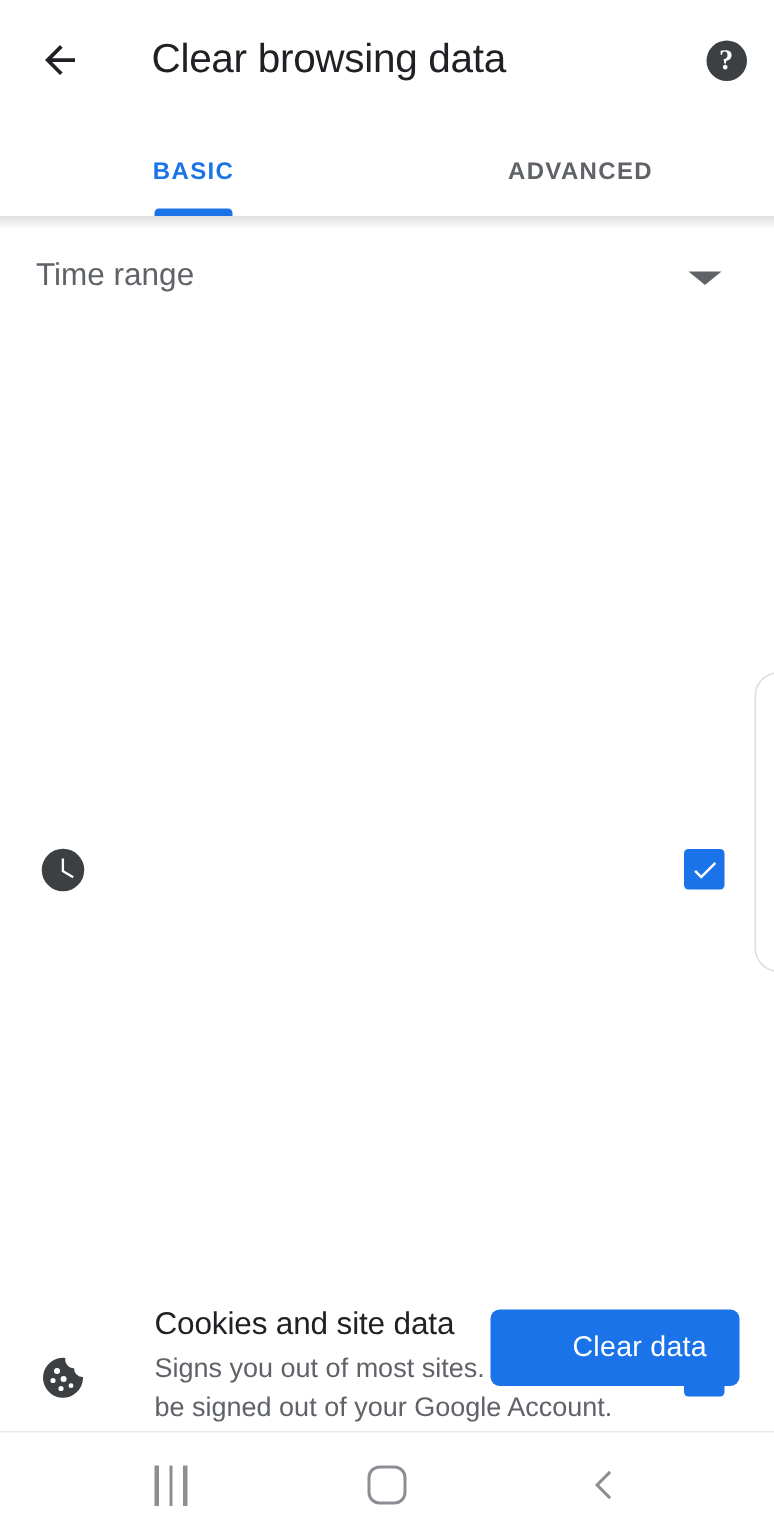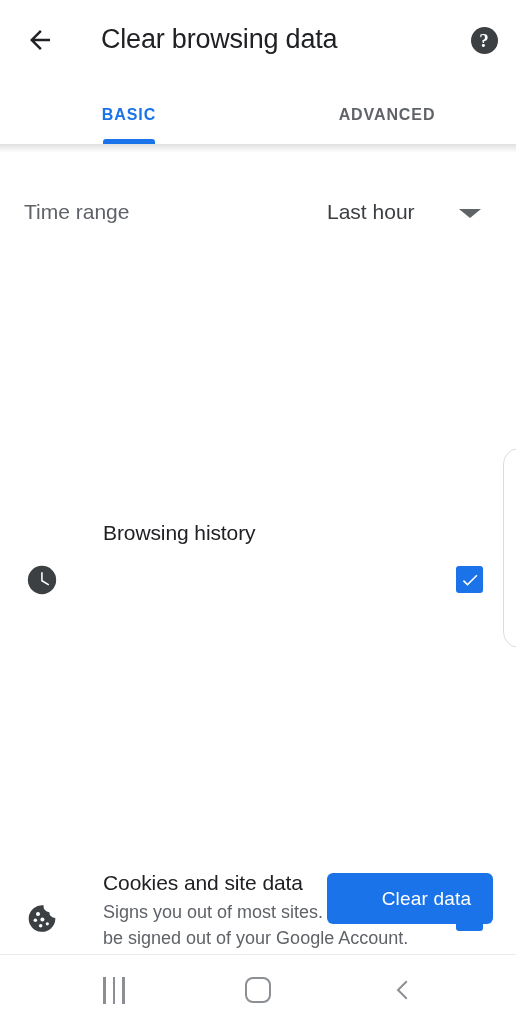--- a/index.html
+++ b/index.html
@@ -48,21 +48,21 @@
     position:absolute; left:103px; top:139px; width:52px; height:5px;
     background:#1a73e8; border-radius:3px 3px 0 0;
   }
   .tab-shadow {
     position:absolute; left:0; top:144px; width:516px; height:9px;
     background:linear-gradient(to bottom, rgba(60,64,67,0.16), rgba(60,64,67,0.0));
   }
 
   
   .timerange-row {
-    position:absolute; left:0; top:168px; width:516px; height:88px; cursor:pointer;padding-left:32px;
+    position:absolute; left:0; top:140px; width:516px; height:88px; cursor:pointer;padding-left:32px;
   }
   .timerange-label {
     position:absolute; left:24px; top:30px;
     font-size:21px; color:#5f6368; line-height:28px;
   }
   .timerange-value {
     position:absolute; left:327px; top:30px;
     font-size:21px; color:#3c4043; line-height:28px;
   }
   .timerange-caret {
@@ -158,33 +158,31 @@
     </div>
     <div class="tab" id="tab-basic">
       <span class="tab-label">BASIC</span>
     </div>
   </div>
   <div class="tab-indicator"></div>
   <div class="tab-shadow"></div>
 
   <div class="timerange-row">
     <div class="timerange-label">Time range</div>
-    <div class="timerange-value">Last hour</div>
     <div class="timerange-caret"></div>
   </div>
 
   <div class="option-row" id="row-history">
     <div class="opt-icon">
       <svg width="34" height="34" viewBox="0 0 24 24">
         <circle cx="12" cy="12" r="10" fill="#3c4043"></circle>
         <path d="M12.5 6.6h-1.1v6.2l5.1 3.1.6-.95-4.6-2.75z" fill="#ffffff"></path>
       </svg>
     </div>
     <div class="opt-text">
-      <div class="opt-title">Browsing history</div>
     </div>
     <div class="checkbox">
       <svg width="20" height="20" viewBox="0 0 24 24">
         <path d="M9 16.2 4.8 12l-1.4 1.4L9 19 21 7l-1.4-1.4z" fill="#fff"></path>
       </svg>
     </div>
   </div>
 
   <div class="option-row" id="row-cookies">
     <div class="opt-icon">

